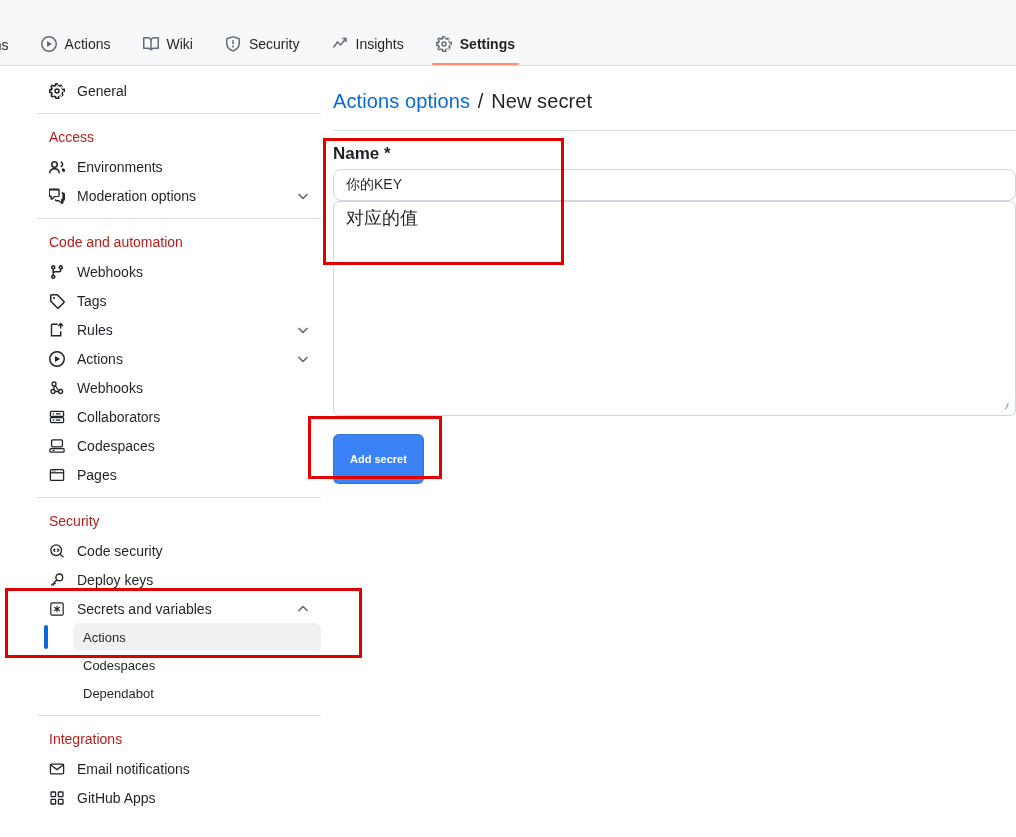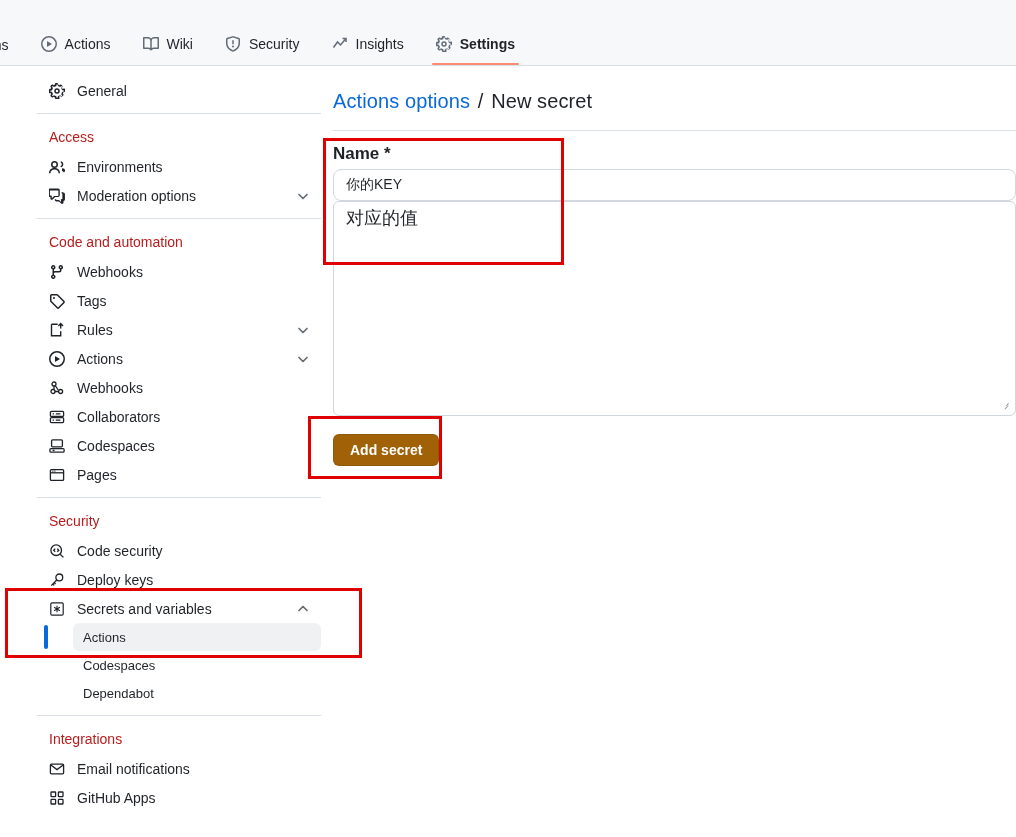--- a/index.html
+++ b/index.html
@@ -109,24 +109,24 @@
     width: 8px; height: 8px; pointer-events: none;
   }
   .resize-grip::before, .resize-grip::after {
     content: ""; position: absolute; background: #8c959f;
   }
   .resize-grip::before { right: 0; bottom: 2px; width: 5px; height: 1px; transform: rotate(-45deg); }
   .resize-grip::after  { right: 0; bottom: 5px; width: 3px; height: 1px; transform: rotate(-45deg); }
 
   #add-secret-button {
     margin-top: 18px;
-    background: #a16207; color: #ffffff;
+    background: #3b82f6; color: #ffffff;
     border: 1px solid rgba(31,35,40,0.15); border-radius: 6px;
-    font-size: 14px; font-weight: bold; line-height: 20px;
-    padding: 5px 16px; cursor: pointer;
+    font-size: 11px; font-weight: bold; line-height: 20px;
+    padding: 14px 16px; cursor: pointer;
     font-family: "Liberation Sans", "DejaVu Sans", sans-serif;
   }
 
   
   .annot {
     position: absolute; border: 3px solid #e00000;
     pointer-events: none; background: transparent;
   }
 </style>
 </head>

